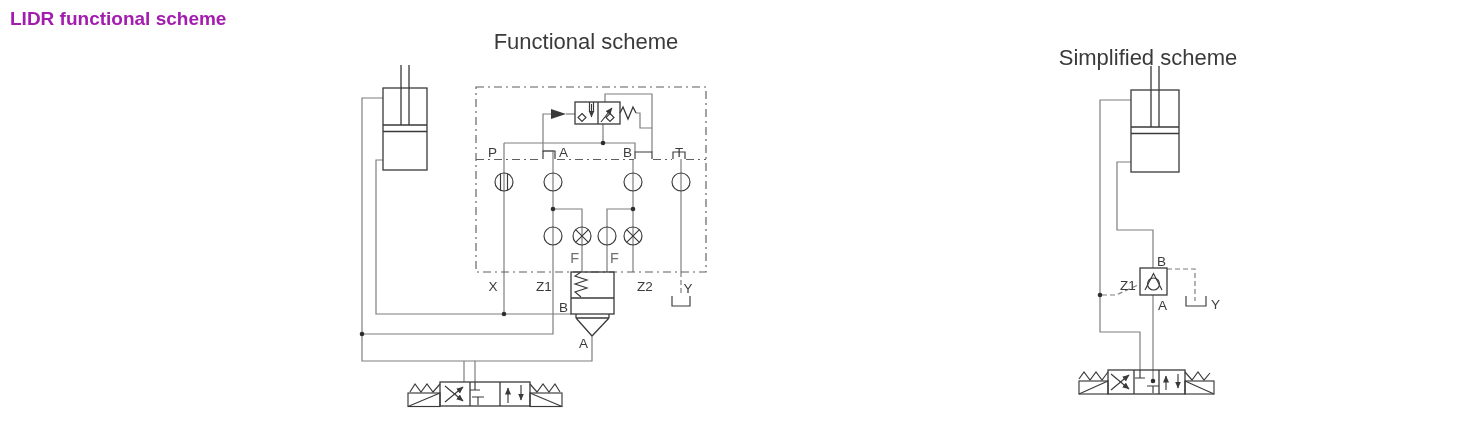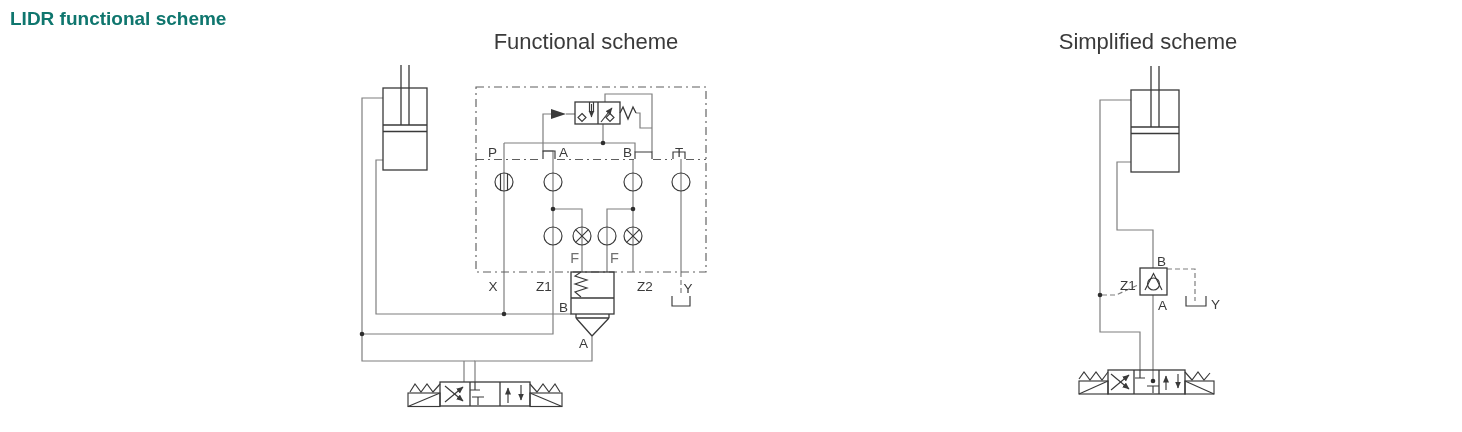--- a/index.html
+++ b/index.html
@@ -1,21 +1,21 @@
 <!DOCTYPE html>
 <html><head>
 <meta charset="utf-8">
 <style>
   html,body{margin:0;padding:0;background:#ffffff;}
   .page{position:relative;width:1462px;height:432px;background:#ffffff;overflow:hidden;
         font-family:"Liberation Sans", sans-serif;}
-  .main-title{position:absolute;left:10px;top:8px;font-size:19px;font-weight:bold;color:#0f766e;}
+  .main-title{position:absolute;left:10px;top:8px;font-size:19px;font-weight:bold;color:#a21caf;}
   .scheme-title{position:absolute;top:29px;font-size:22px;font-weight:400;color:#3a3a3a;}
   .scheme-title.functional{left:493px;width:186px;text-align:center;}
-  .scheme-title.simplified{left:1058px;width:180px;text-align:center;}
+  .scheme-title.simplified{left:1058px;width:180px;text-align:center;margin-top:16px;}
   svg.diagram{position:absolute;left:0;top:0;}
   svg text{font-family:"Liberation Sans", sans-serif;font-size:13.5px;fill:#3b3b3b;}
   svg text.dim{fill:#707070;font-size:14.5px;}
   .pipe{stroke:#7f7f7f;stroke-width:1.2;fill:none;}
   .pipe-dash{stroke:#7f7f7f;stroke-width:1.2;fill:none;stroke-dasharray:5 3;}
   .blk{stroke:#5f5f5f;stroke-width:1.15;fill:none;stroke-dasharray:8 4 2 4;}
   .sym{stroke:#3a3a3a;stroke-width:1.3;fill:none;}
   .sym-thin{stroke:#3a3a3a;stroke-width:1.15;fill:none;}
   .fillsym{fill:#3a3a3a;stroke:none;}
   .dot{fill:#2e2e2e;stroke:none;}

